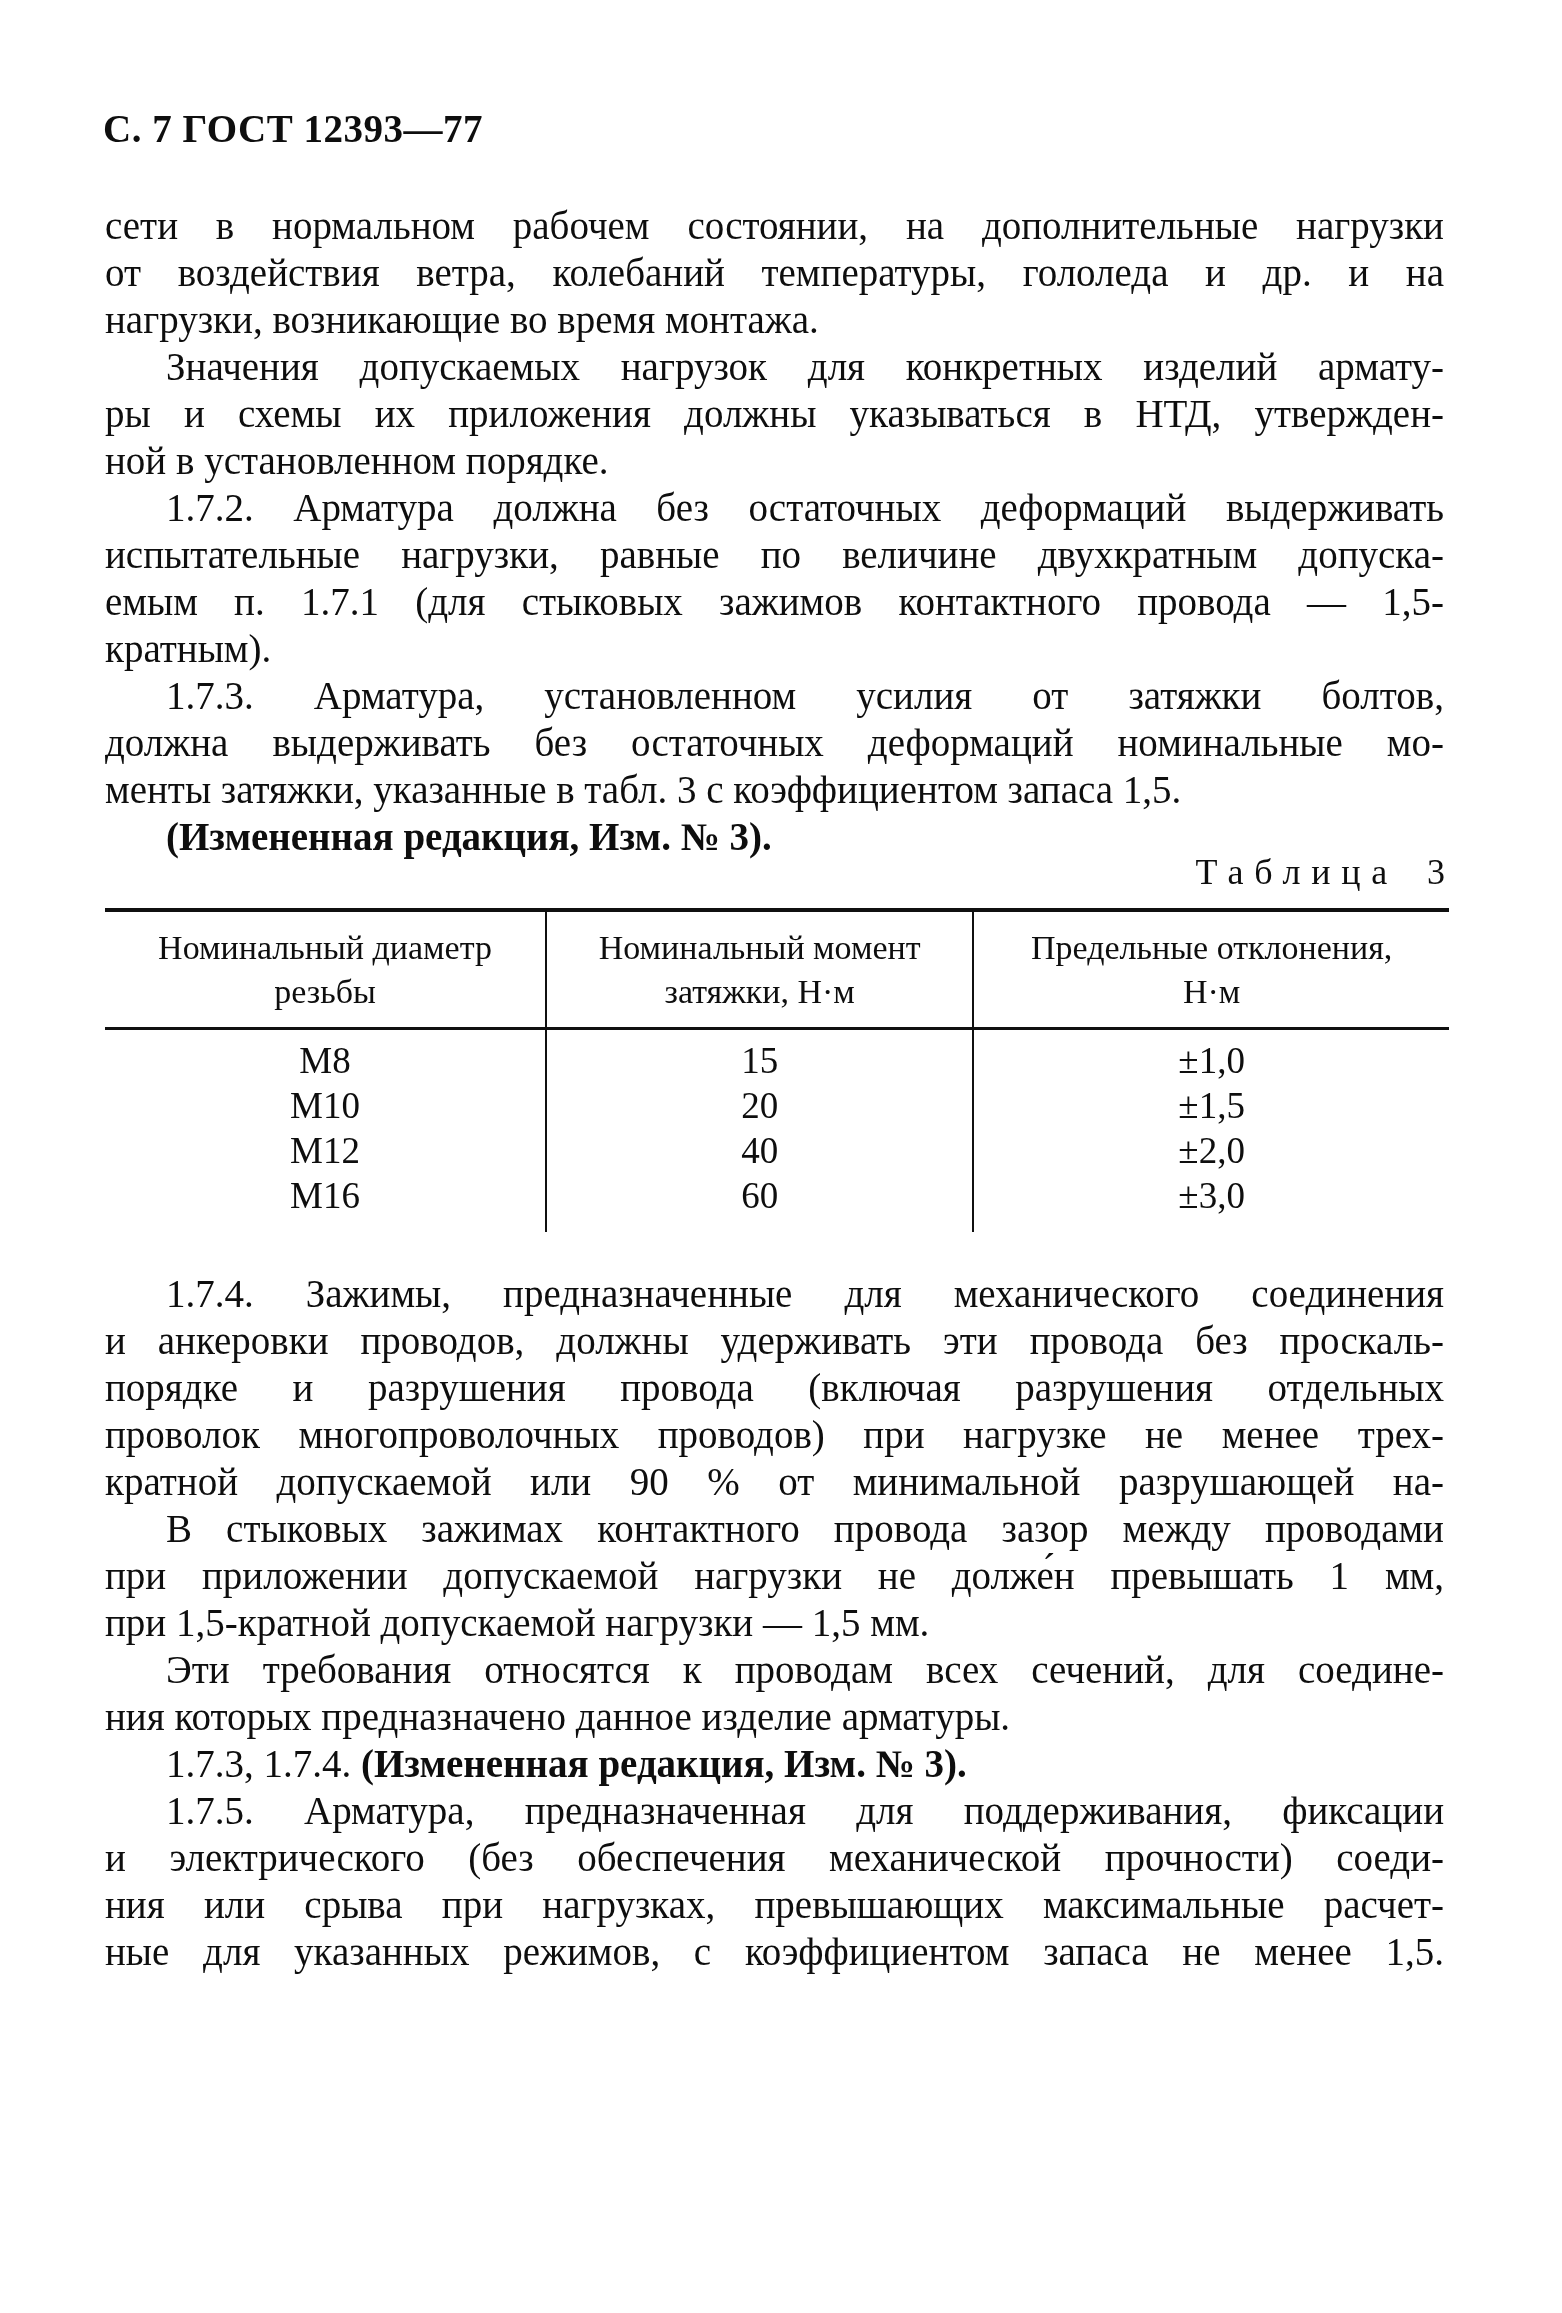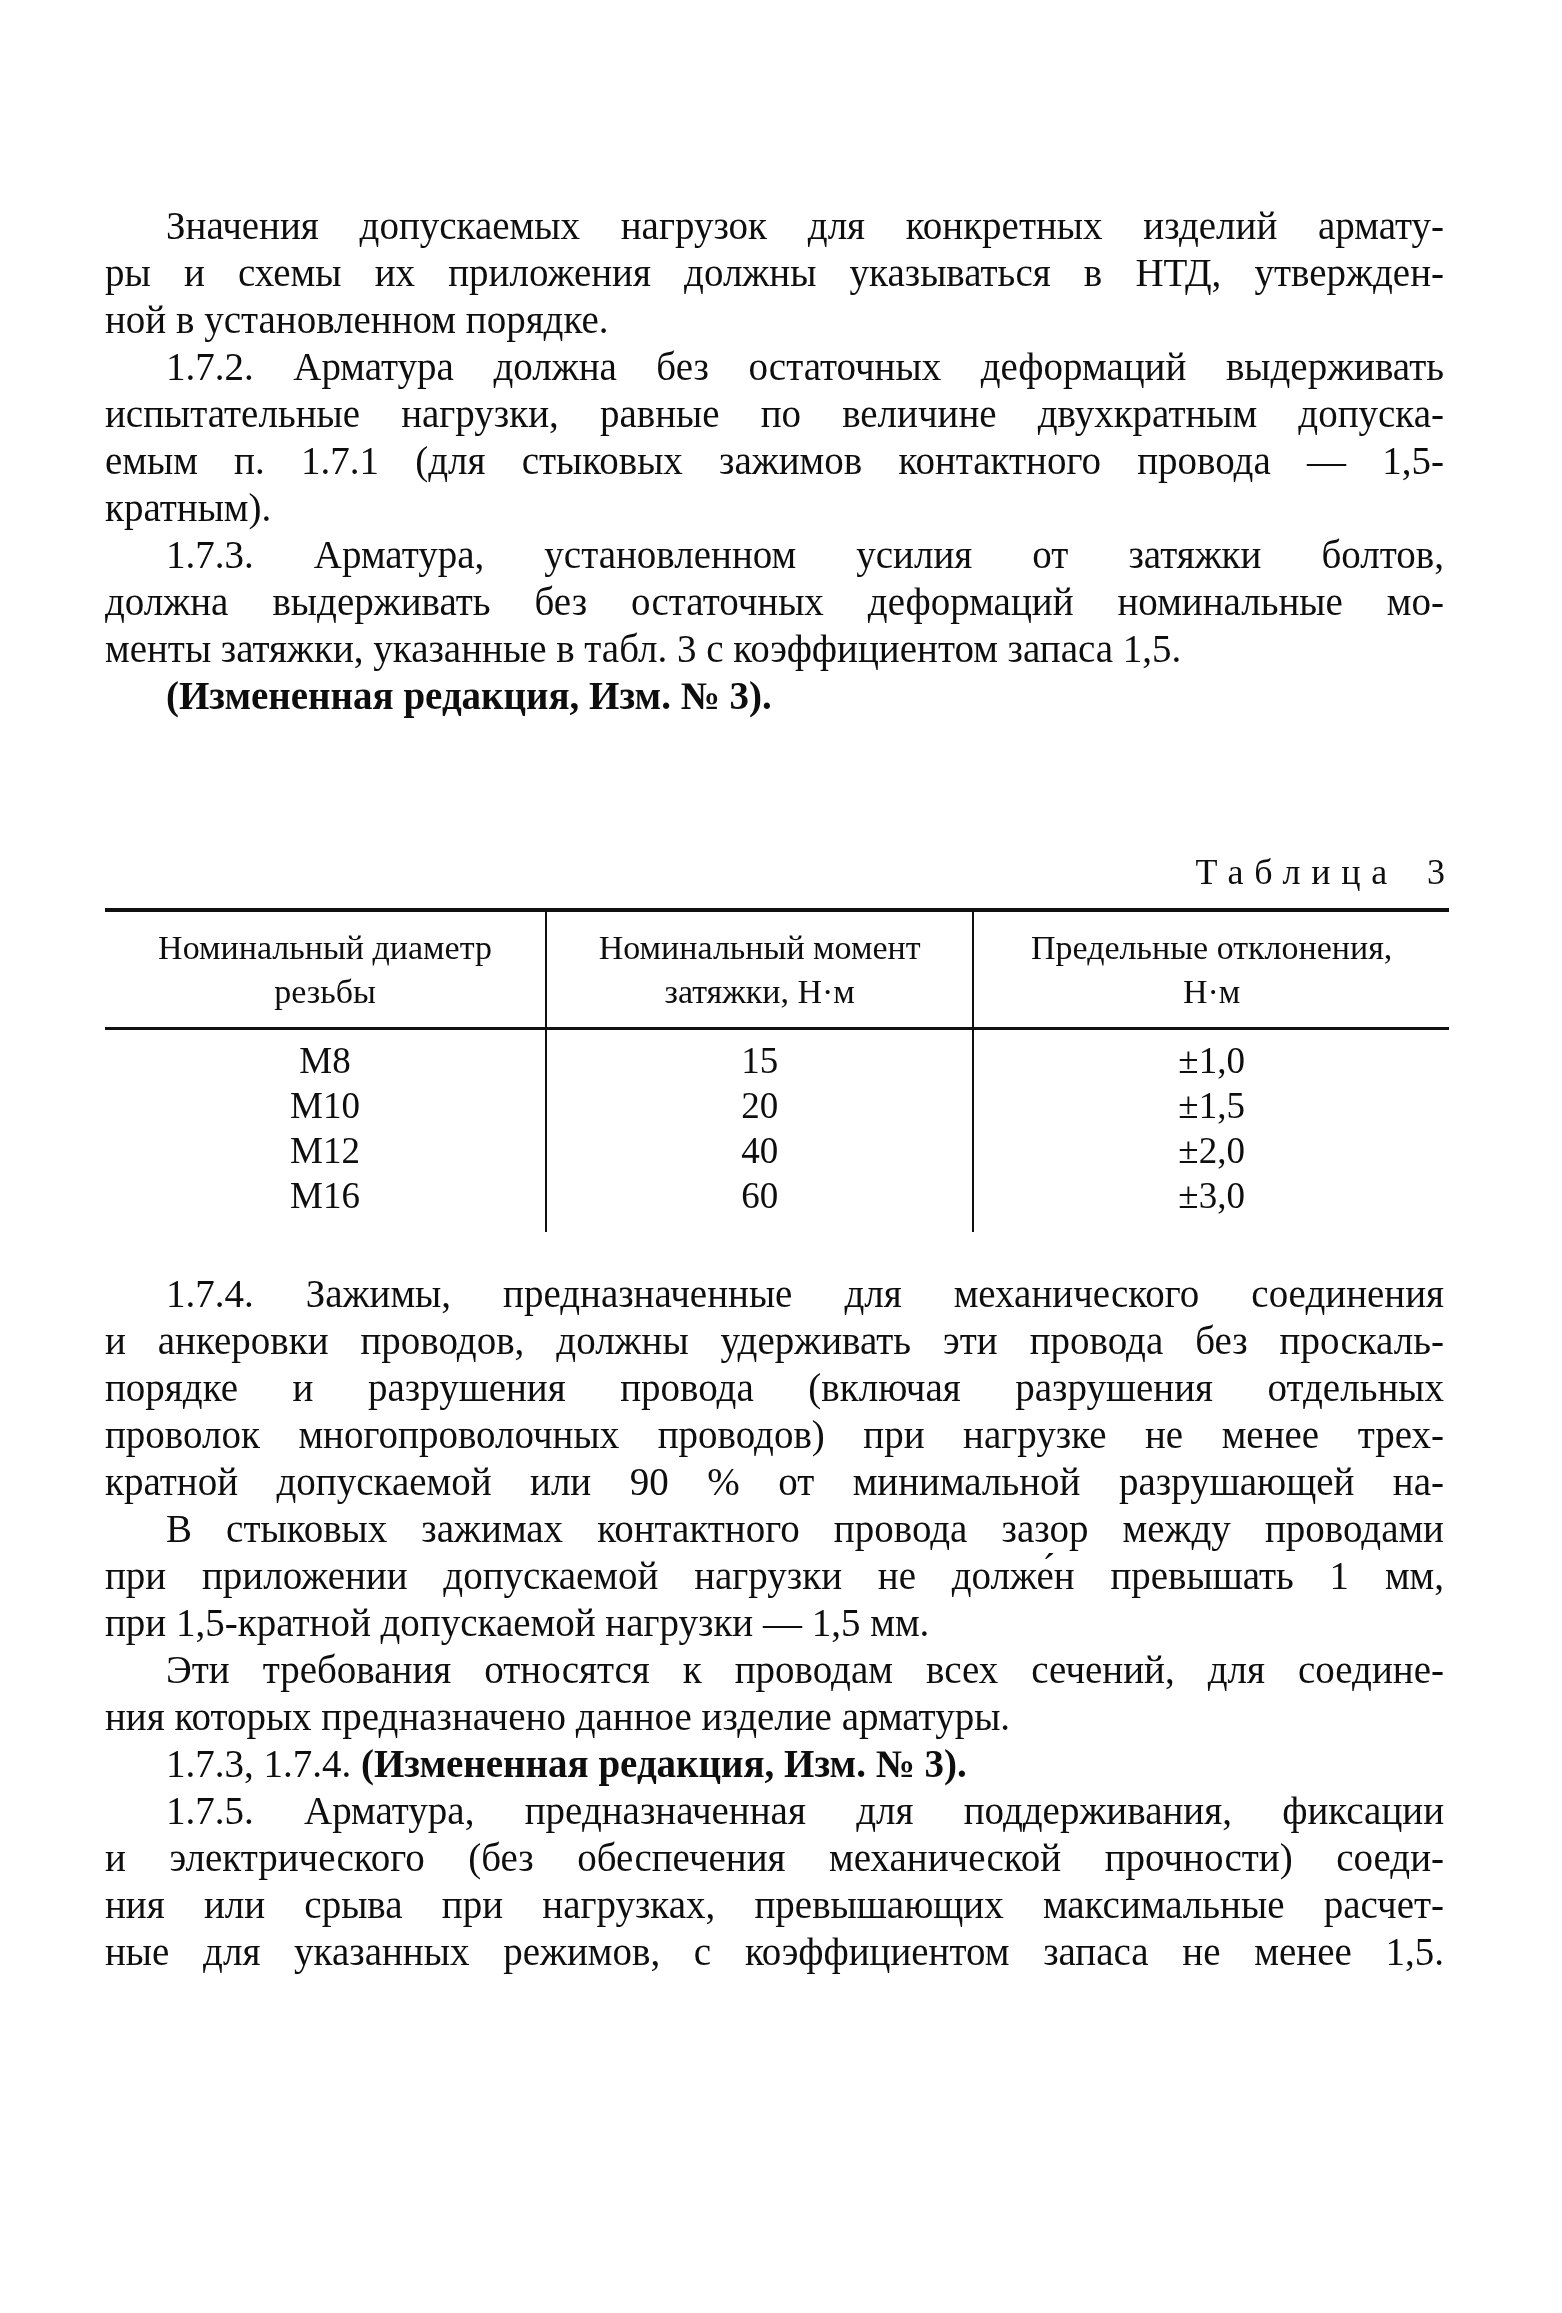--- a/index.html
+++ b/index.html
@@ -55,22 +55,28 @@
     padding:0 7.8px; vertical-align:top;
   }
   table.gost-table tbody tr:first-child td { padding-top:7.8px; }
   table.gost-table tbody tr:last-child td { padding-bottom:13.7px; }
 </style>
 </head>
 <body>
 
 <div class="page">
 
+  <div class="doc-header">С. 7 ГОСТ 12393—77</div>
 
   <div class="text-block" id="block-before">
+      <div class="para">
+        <div class="tline fill"><span>сети в нормальном рабочем состоянии, на дополнительные нагрузки</span></div>
+        <div class="tline fill"><span>от воздействия ветра, колебаний температуры, гололеда и др. и на</span></div>
+        <div class="tline"><span>нагрузки, возникающие во время монтажа.</span></div>
+      </div>
       <div class="para indent">
         <div class="tline fill"><span>Значения допускаемых нагрузок для конкретных изделий армату-</span></div>
         <div class="tline fill"><span>ры и схемы их приложения должны указываться в НТД, утвержден-</span></div>
         <div class="tline"><span>ной в установленном порядке.</span></div>
       </div>
       <div class="para indent">
         <div class="tline fill"><span>1.7.2. Арматура должна без остаточных деформаций выдерживать</span></div>
         <div class="tline fill"><span>испытательные нагрузки, равные по величине двухкратным допуска-</span></div>
         <div class="tline fill"><span>емым п. 1.7.1 (для стыковых зажимов контактного провода — 1,5-</span></div>
         <div class="tline"><span>кратным).</span></div>

